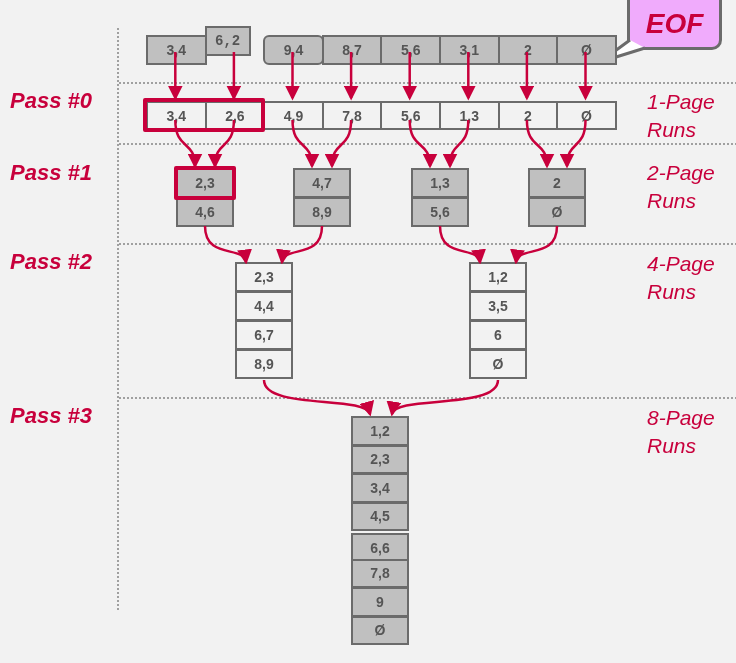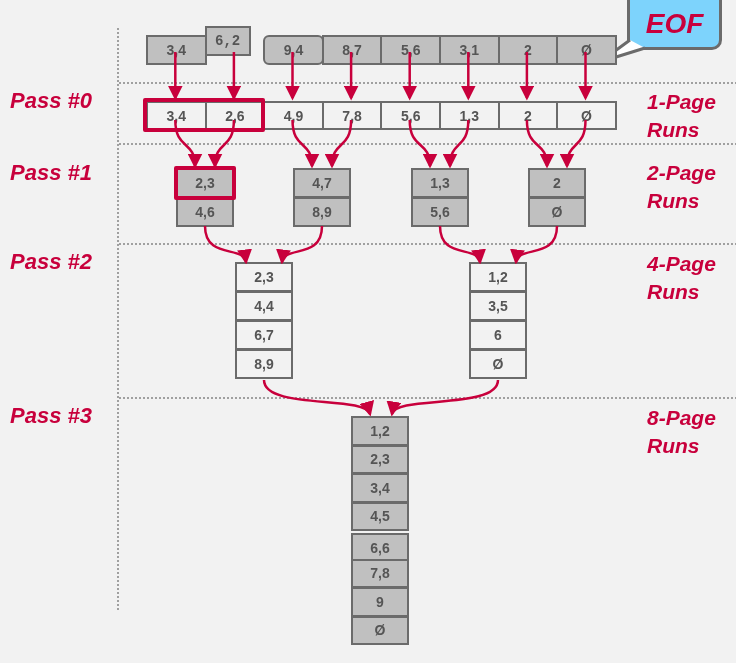--- a/index.html
+++ b/index.html
@@ -1,29 +1,29 @@
 <!DOCTYPE html>
 <html><head>
 <meta charset="utf-8">
 <style>
   html, body { margin: 0; padding: 0; }
   body { width: 736px; height: 663px; background: #f2f2f2; position: relative; overflow: hidden;
          font-family: "Liberation Sans", sans-serif; }
   .label { position: absolute; color: #c8003c; font-style: italic; font-weight: bold; font-size: 22px; line-height: 26px; }
-  .runs { position: absolute; color: #c8003c; font-style: italic; font-weight: bold; font-size: 21px; line-height: 28px; }
+  .runs { position: absolute; color: #c8003c; font-style: italic; font-weight: normal; font-size: 21px; line-height: 28px; }
   .vline { position: absolute; left: 117px; top: 28px; height: 582px; border-left: 2px dotted #a0a0a0; }
   .hline { position: absolute; left: 119px; width: 618px; border-top: 2px dotted #a0a0a0; }
   .cell { position: absolute; box-sizing: border-box; border: 2px solid #6b6b6b; text-align: center;
           font-weight: bold; font-size: 14px; color: #555; display: flex; align-items: center; justify-content: center; }
   .grey { background: #c0c0c0; }
   .white { background: #f2f2f2; }
   .hl { position: absolute; box-sizing: border-box; border: 4px solid #c8003c; border-radius: 2px; }
   svg.wires { position: absolute; left: 0; top: 0; }
   .eof { position: absolute; left: 627px; top: 0px; width: 95px; height: 50px; box-sizing: border-box;
-         border: 3px solid #6b6b6b; border-top: none; border-radius: 0 0 10px 10px; background: #7dd3fc;
+         border: 3px solid #6b6b6b; border-top: none; border-radius: 0 0 10px 10px; background: #f0abfc;
          color: #c8003c; font-style: italic; font-weight: bold; font-size: 28px; display: flex; align-items: center; justify-content: center; }
 </style>
 </head>
 <body>
 
 <div class="vline"></div>
 <div class="hline" style="top:82px"></div>
 <div class="hline" style="top:143px"></div>
 <div class="hline" style="top:243px"></div>
 <div class="hline" style="top:397px"></div>

